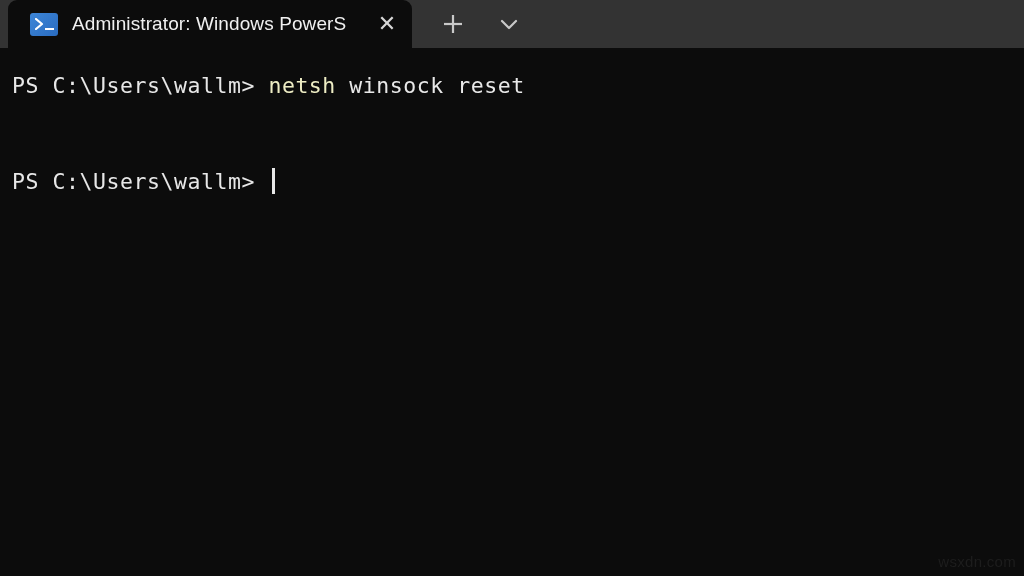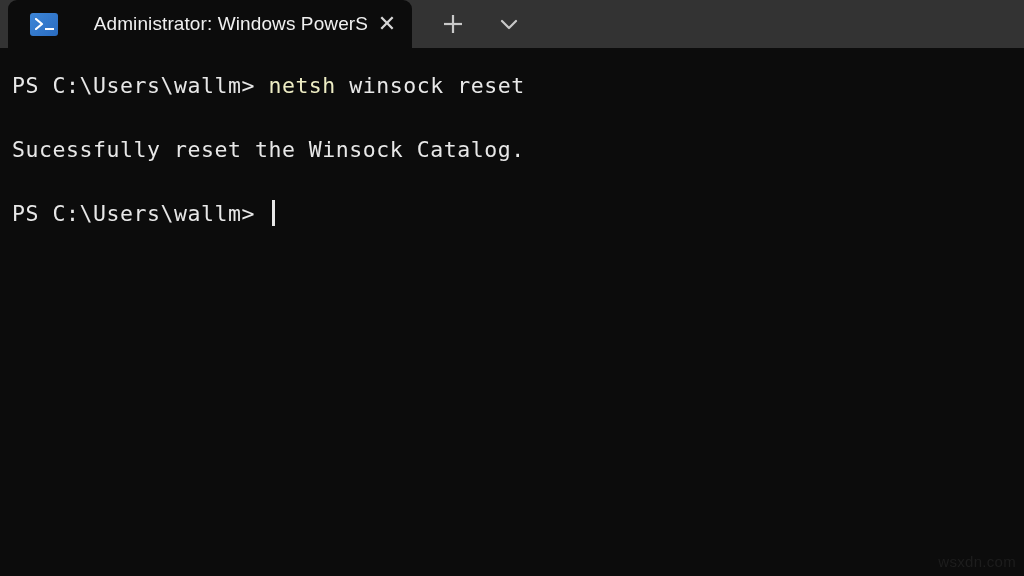--- a/index.html
+++ b/index.html
@@ -37,21 +37,20 @@
     margin-left: 8px;
     width: 404px;
     height: 48px;
     background: #0c0c0c;
     border-radius: 9px 9px 0 0;
     display: flex;
     align-items: center;
     box-sizing: border-box;
     padding: 0 6px 0 22px;
     overflow: hidden;
-    text-align: right;
   }
 
   .ps-icon {
     flex: 0 0 auto;
     width: 28px;
     height: 23px;
     background: linear-gradient(135deg, #3d86d8 0%, #2a6cc0 100%);
     border-radius: 3px;
     position: relative;
     margin-right: 14px;
@@ -181,20 +180,19 @@
       <svg width="22" height="22" viewBox="0 0 22 22" xmlns="http://www.w3.org/2000/svg">
         <polyline points="4,8 11,15 18,8" fill="none" stroke="#c9c9c9" stroke-width="2.2" stroke-linecap="round" stroke-linejoin="round"></polyline>
       </svg>
     </div>
 
   </div>
 
   <div class="terminal" id="terminal-output">
       <div class="line"><span class="tok-plain">PS C:\Users\wallm&gt; </span><span class="tok-cmd">netsh</span><span class="tok-plain"> winsock reset</span></div>
       <div class="line"><span class="tok-plain"> </span></div>
-      <div class="line"><span class="tok-plain">Sucessfully reset the Winsock Catalog.</span></div>
       <div class="line"><span class="tok-plain"> </span></div>
       <div class="line"><span class="tok-plain">PS C:\Users\wallm&gt; </span><span class="cursor"></span></div>
     </div>
 
   <div class="watermark">wsxdn.com</div>
 
 </div>
 
 </body></html>

